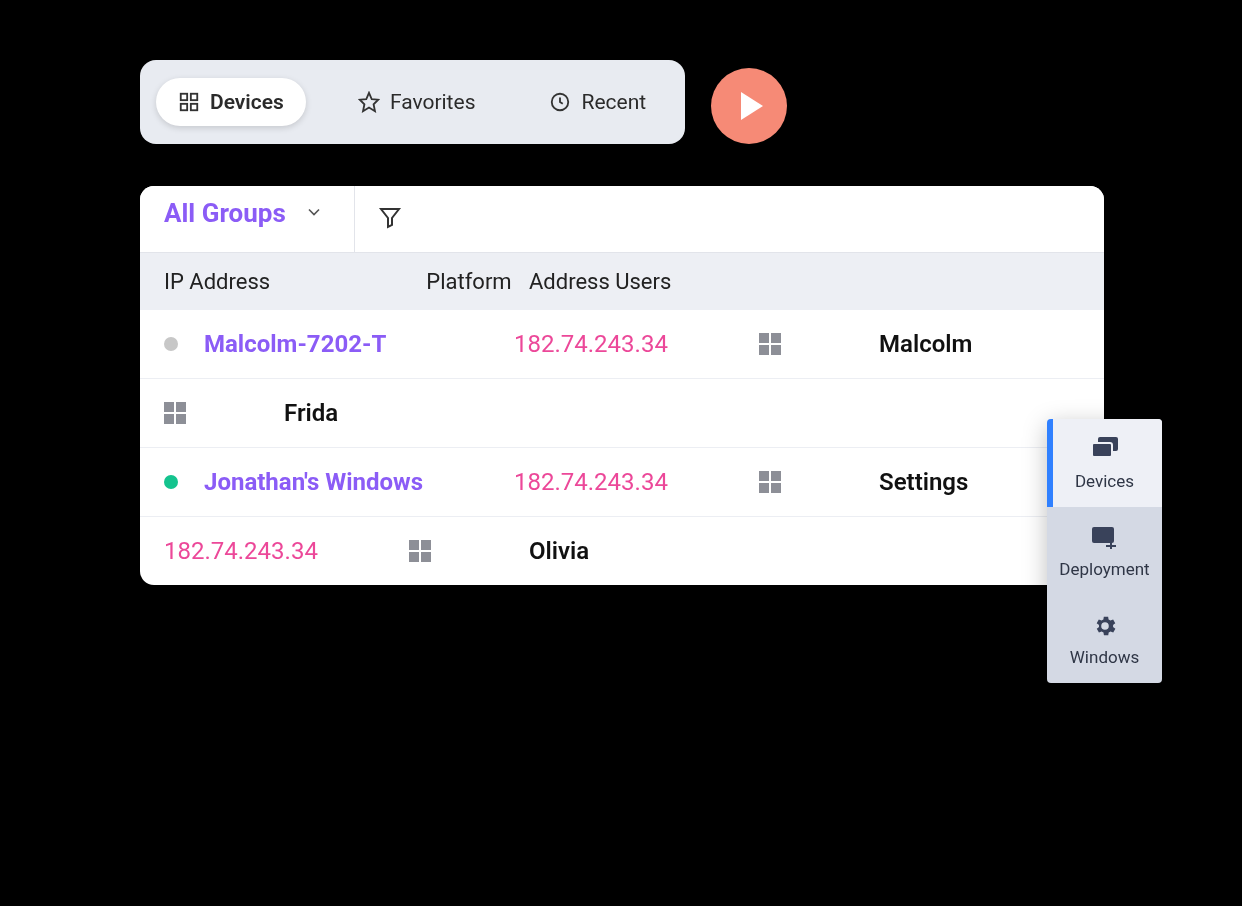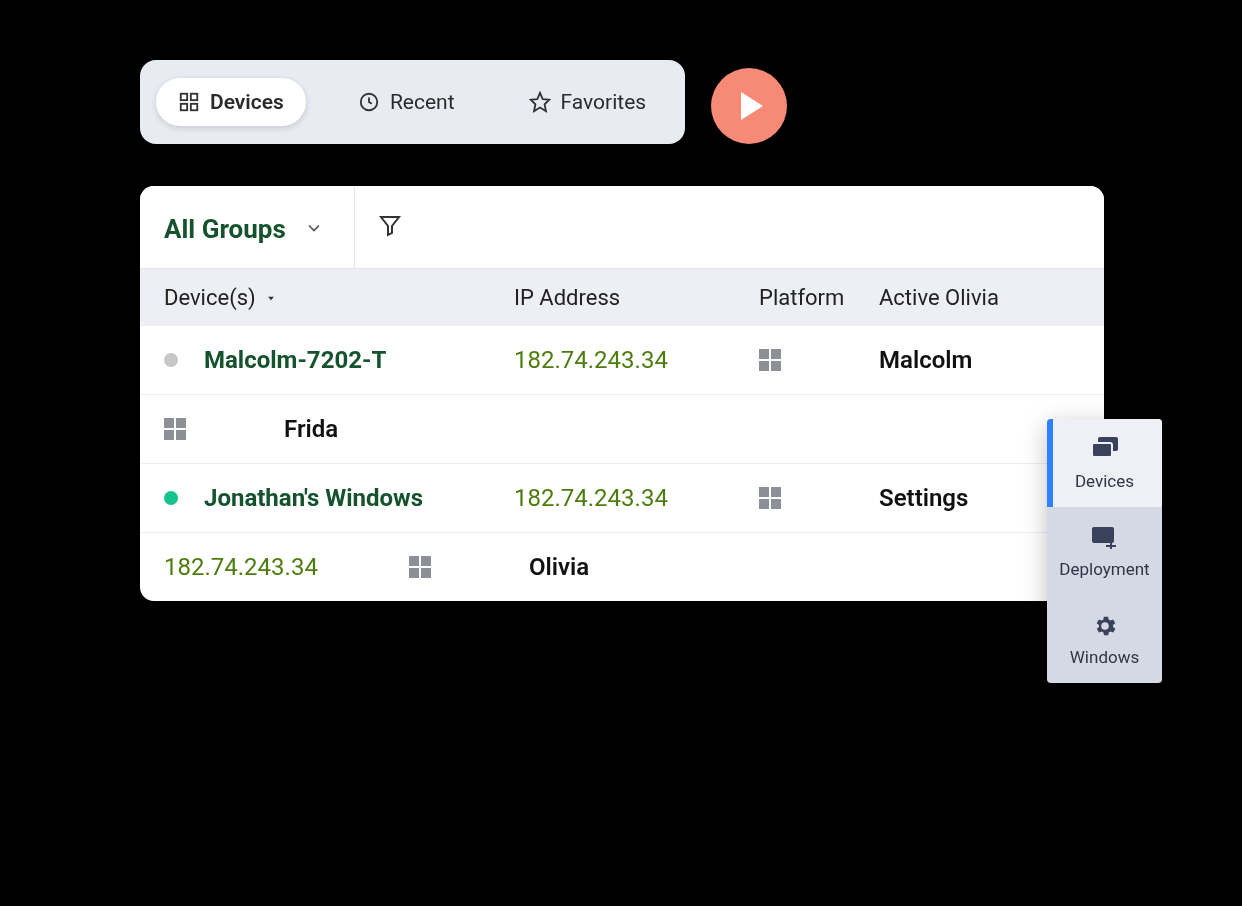--- a/index.html
+++ b/index.html
@@ -82,24 +82,24 @@
   .toolbar {
     display: flex;
     align-items: stretch;
     border-bottom: 1px solid #e2e4ea;
     background: #fff;
   }
   .group-sel {
     display: flex;
     align-items: center;
     gap: 18px;
-    padding: 28px 30px 24px 24px;
+    padding: 12px 30px 24px 24px;
     font-size: 26px;
     font-weight: 700;
-    color: #14532d;
+    color: #8b5cf6;
     cursor: pointer;
     border-right: 1px solid #e2e4ea;
   }
   .filter-btn {
     display: flex;
     align-items: center;
     justify-content: center;
     width: 70px;
     cursor: pointer;
     color: #444;
@@ -109,21 +109,21 @@
   .thead {
     display: flex;
     align-items: center;
     padding: 16px 24px;
     background: #edeff4;
     font-size: 22px;
     color: #222;
   }
   .col-device { flex: 0 0 350px; display:flex; align-items:center; gap:8px;}
   .col-ip     { flex: 0 0 245px; }
-  .col-plat   { flex: 0 0 120px; }
+  .col-plat   { flex: 0 0 120px; text-align: center; }
   .col-user   { flex: 1; }
 
   .sort-caret { display:inline-flex; }
 
   
   .trow {
     display: flex;
     align-items: center;
     padding: 20px 24px;
     border-bottom: 1px solid #eceef3;
@@ -132,22 +132,22 @@
   .trow:last-child { border-bottom: none; }
   .status-dot {
     width: 14px;
     height: 14px;
     border-radius: 50%;
     flex: 0 0 14px;
     margin-right: 18px;
   }
   .dot-grey  { background: #c7c7c7; }
   .dot-green { background: #14c38e; }
-  .device-name { font-weight: 700; color: #14532d; }
-  .col-ip .val { color: #4d7c0f; }
+  .device-name { font-weight: 700; color: #8b5cf6; }
+  .col-ip .val { color: #ec4899; }
   .col-user .val { font-weight: 600; color: #111; text-align: right; }
 
   .platform-icon {
     display: grid;
     grid-template-columns: 10px 10px;
     grid-template-rows: 10px 10px;
     gap: 2px;
   }
   .platform-icon span { background:#8d8f97; }
 
@@ -198,33 +198,33 @@
           <rect x="14" y="3" width="7" height="7"></rect>
         <rect x="3" y="14" width="7" height="7"></rect>
           <rect x="14" y="14" width="7" height="7"></rect>
       </svg>
     </span>
     <span>Devices</span>
   </div>
   <div class="tab-pill">
     <span class="icon">
       <svg width="22" height="22" viewBox="0 0 24 24" fill="none" stroke="currentColor" stroke-width="2">
-        <circle cx="12" cy="12" r="9"></circle>
-          <path d="M12 7v5l3 2"></path>
-      </svg>
-    </span>
-    <span>Recent</span>
+        <polygon points="12 2 15 9 22 9.5 17 14.5 18.5 22 12 18 5.5 22 7 14.5 2 9.5 9 9 12 2"></polygon>
+      </svg>
+    </span>
+    <span>Favorites</span>
   </div>
   <div class="tab-pill">
     <span class="icon">
       <svg width="22" height="22" viewBox="0 0 24 24" fill="none" stroke="currentColor" stroke-width="2">
-        <polygon points="12 2 15 9 22 9.5 17 14.5 18.5 22 12 18 5.5 22 7 14.5 2 9.5 9 9 12 2"></polygon>
-      </svg>
-    </span>
-    <span>Favorites</span>
+        <circle cx="12" cy="12" r="9"></circle>
+          <path d="M12 7v5l3 2"></path>
+      </svg>
+    </span>
+    <span>Recent</span>
   </div>
 </div>
 
 <div class="play-btn"></div>
 
 <div class="card">
   <div class="toolbar">
     <div class="group-sel">
       <span>All Groups</span>
       <span>
@@ -236,31 +236,23 @@
     <div class="filter-btn">
       <span>
         <svg width="24" height="24" viewBox="0 0 24 24" fill="none" stroke="#333" stroke-width="2">
           <polygon points="3 4 21 4 14 13 14 20 10 22 10 13 3 4"></polygon>
         </svg>
       </span>
     </div>
   </div>
 
   <div class="thead">
-    <div class="col-device">
-      <span>Device(s)</span>
-      <span class="sort-caret">
-        <svg width="14" height="14" viewBox="0 0 24 24" fill="#333">
-            <path d="M7 10l5 6 5-6z"></path>
-          </svg>
-      </span>
-    </div>
     <div class="col-ip"><span>IP Address</span></div>
     <div class="col-plat"><span>Platform</span></div>
-    <div class="col-user"><span>Active Olivia</span></div>
+    <div class="col-user"><span>Address Users</span></div>
   </div>
 
   <div class="trow">
     <div class="col-device">
       <span class="status-dot dot-grey"></span>
       <span class="device-name">Malcolm-7202-T</span>
     </div>
     <div class="col-ip"><span class="val">182.74.243.34</span></div>
     <div class="col-plat">
         <span class="platform-icon">

